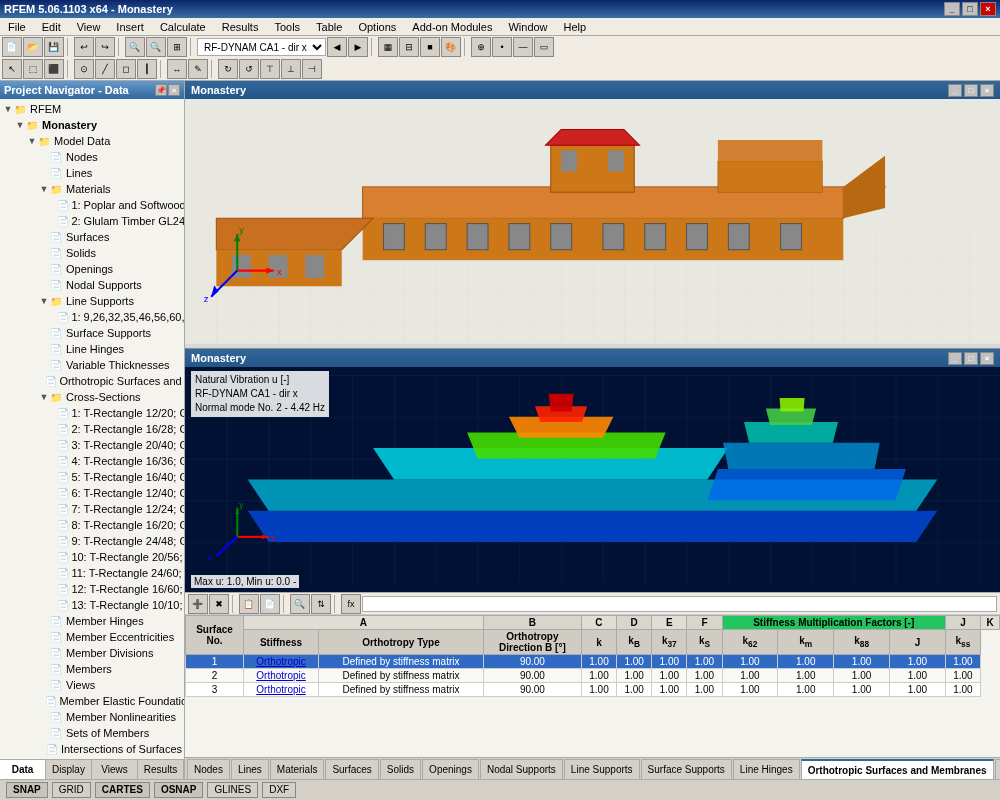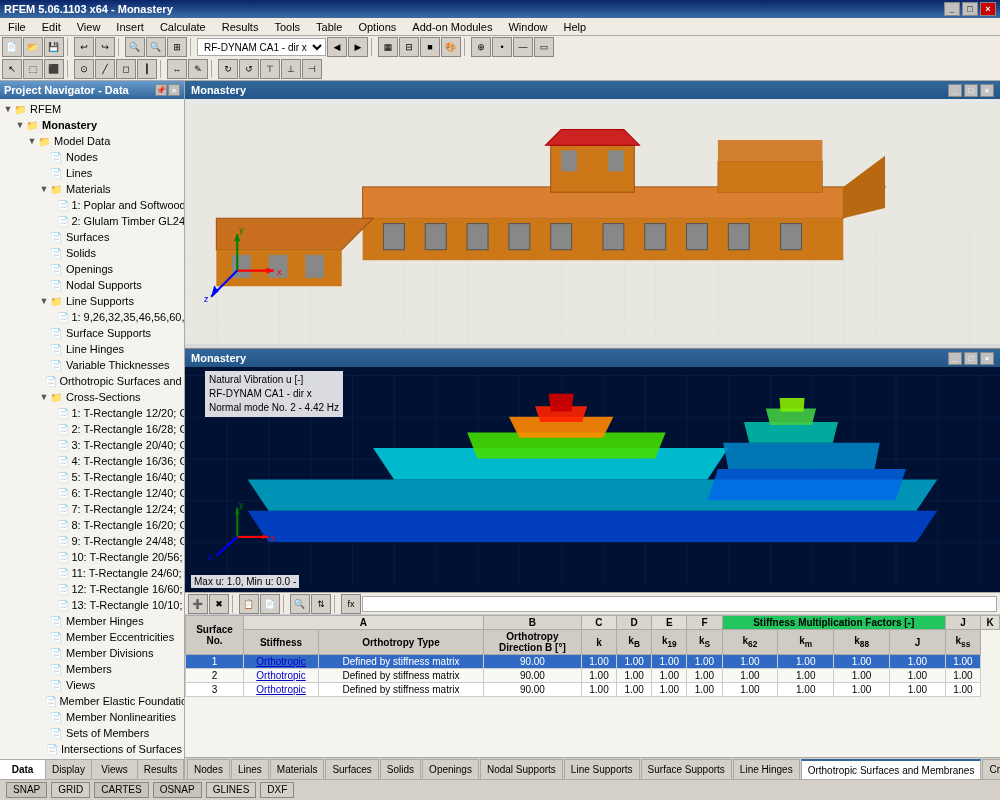--- a/index.html
+++ b/index.html
@@ -168,21 +168,21 @@
     .view-bottom-canvas {
       width: 100%;
       height: calc(100% - 18px);
       background: #001133;
       position: relative;
       overflow: hidden;
     }
     .view-bottom-info {
       position: absolute;
       top: 4px;
-      left: 20px;
+      left: 6px;
       color: black;
       font-size: 10px;
       background: rgba(255,255,255,0.85);
       padding: 2px 4px;
       line-height: 1.4;
     }
     .view-bottom-scale {
       position: absolute;
       bottom: 4px;
       left: 6px;
@@ -267,21 +267,21 @@
       border-bottom: none;
       display: flex;
       align-items: center;
       font-size: 10px;
       cursor: pointer;
       white-space: nowrap;
       margin-right: 1px;
     }
     .tab-item.active {
       background: white;
-      font-weight: normal;
+      font-weight: bold;
       border-top: 2px solid #336699;
     }
 
     
     .status-bar {
       height: 20px;
       background: #d4d0c8;
       border-top: 1px solid #aaa;
       display: flex;
       align-items: center;
@@ -296,21 +296,21 @@
     .status-btn {
       height: 16px;
       padding: 0 6px;
       background: #d4d0c8;
       border: 1px solid #888;
       font-size: 10px;
       cursor: pointer;
       display: flex;
       align-items: center;
     }
-    .status-btn.active { background: #c8c4bc; font-weight: normal; }
+    .status-btn.active { background: #c8c4bc; font-weight: bold; }
 
     
     .nav-tabs {
       height: 20px;
       display: flex;
       background: #d4d0c8;
       border-top: 1px solid #aaa;
     }
     .nav-tab {
       flex: 1;
@@ -817,21 +817,21 @@
               <th colspan="4" style="background:#22c55e">Stiffness Multiplication Factors [-]</th>
               <th style="background:#d8d5cd">J</th>
               <th style="background:#e0ddd5">K</th>
             </tr>
             <tr>
               <th>Stiffness</th>
               <th>Orthotropy Type</th>
               <th>Orthotropy<br>Direction B [°]</th>
               <th>k</th>
               <th>k<sub>B</sub></th>
-              <th>k<sub>19</sub></th>
+              <th>k<sub>37</sub></th>
               <th>k<sub>S</sub></th>
               <th>k<sub>62</sub></th>
               <th>k<sub>m</sub></th>
               <th>k<sub>88</sub></th>
               <th>J</th>
               <th>k<sub>ss</sub></th>
             </tr>
           </thead>
           <tbody>
             <tr class="row-selected">

